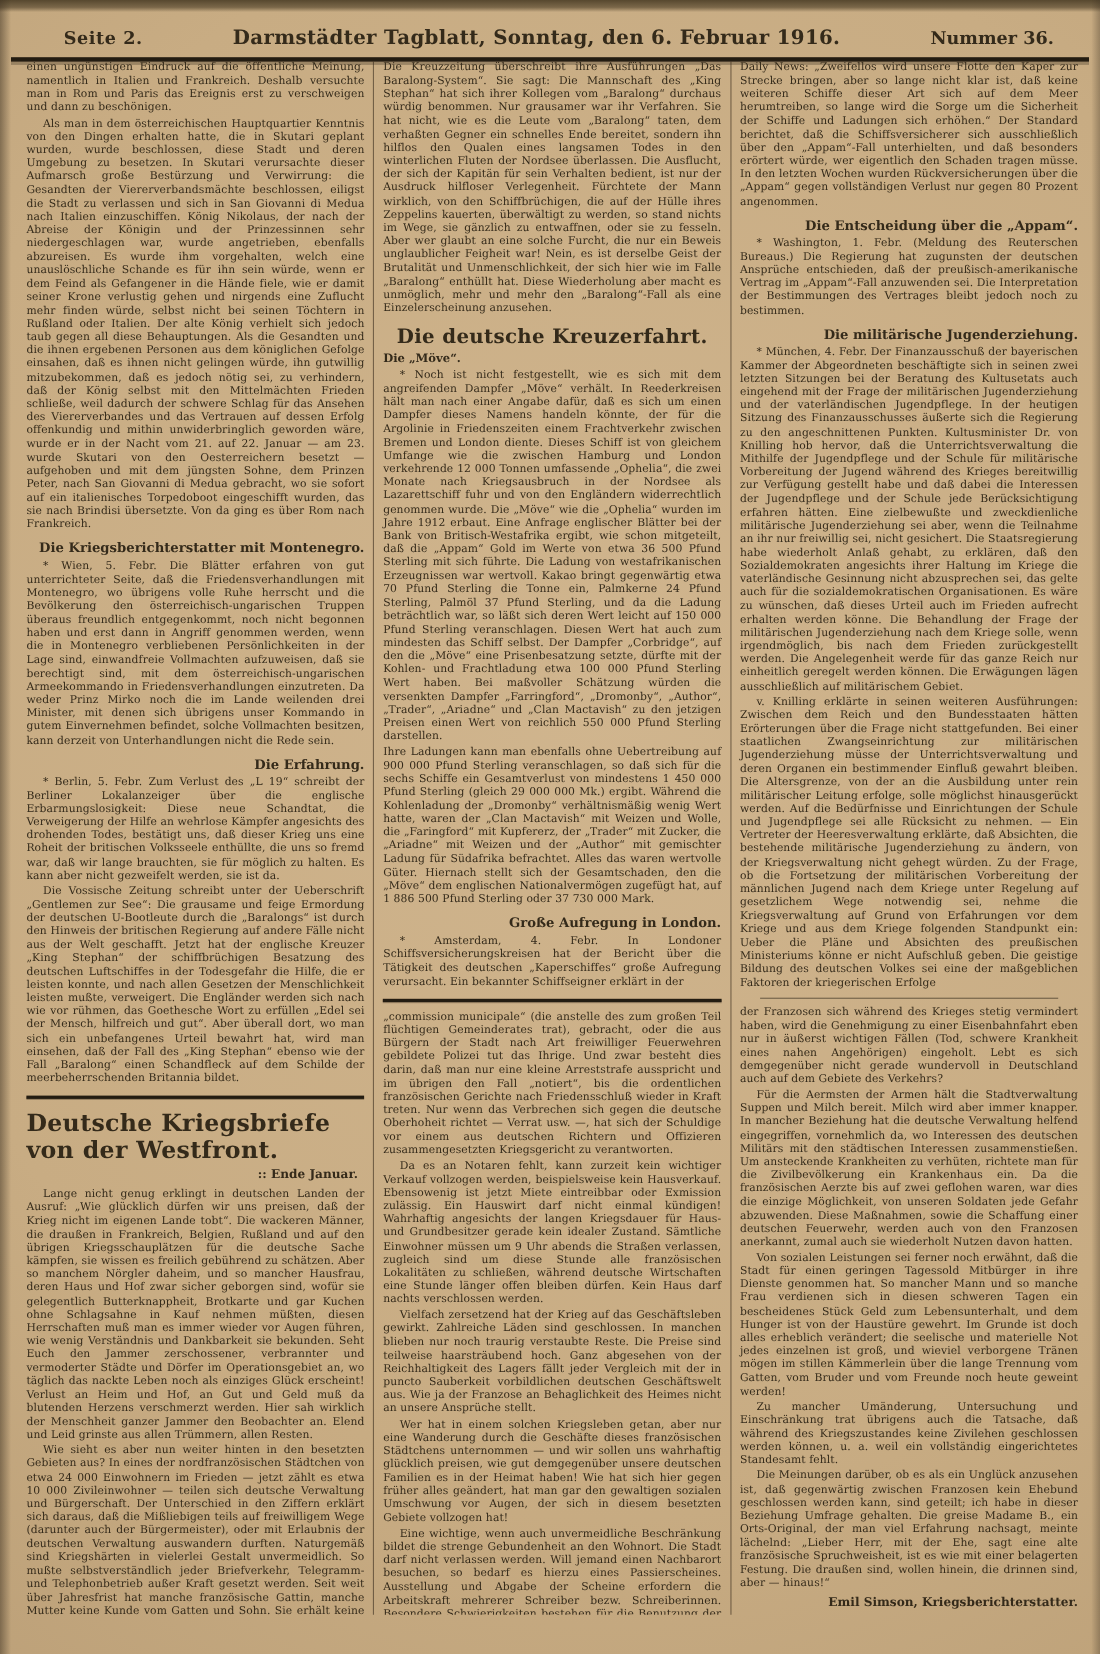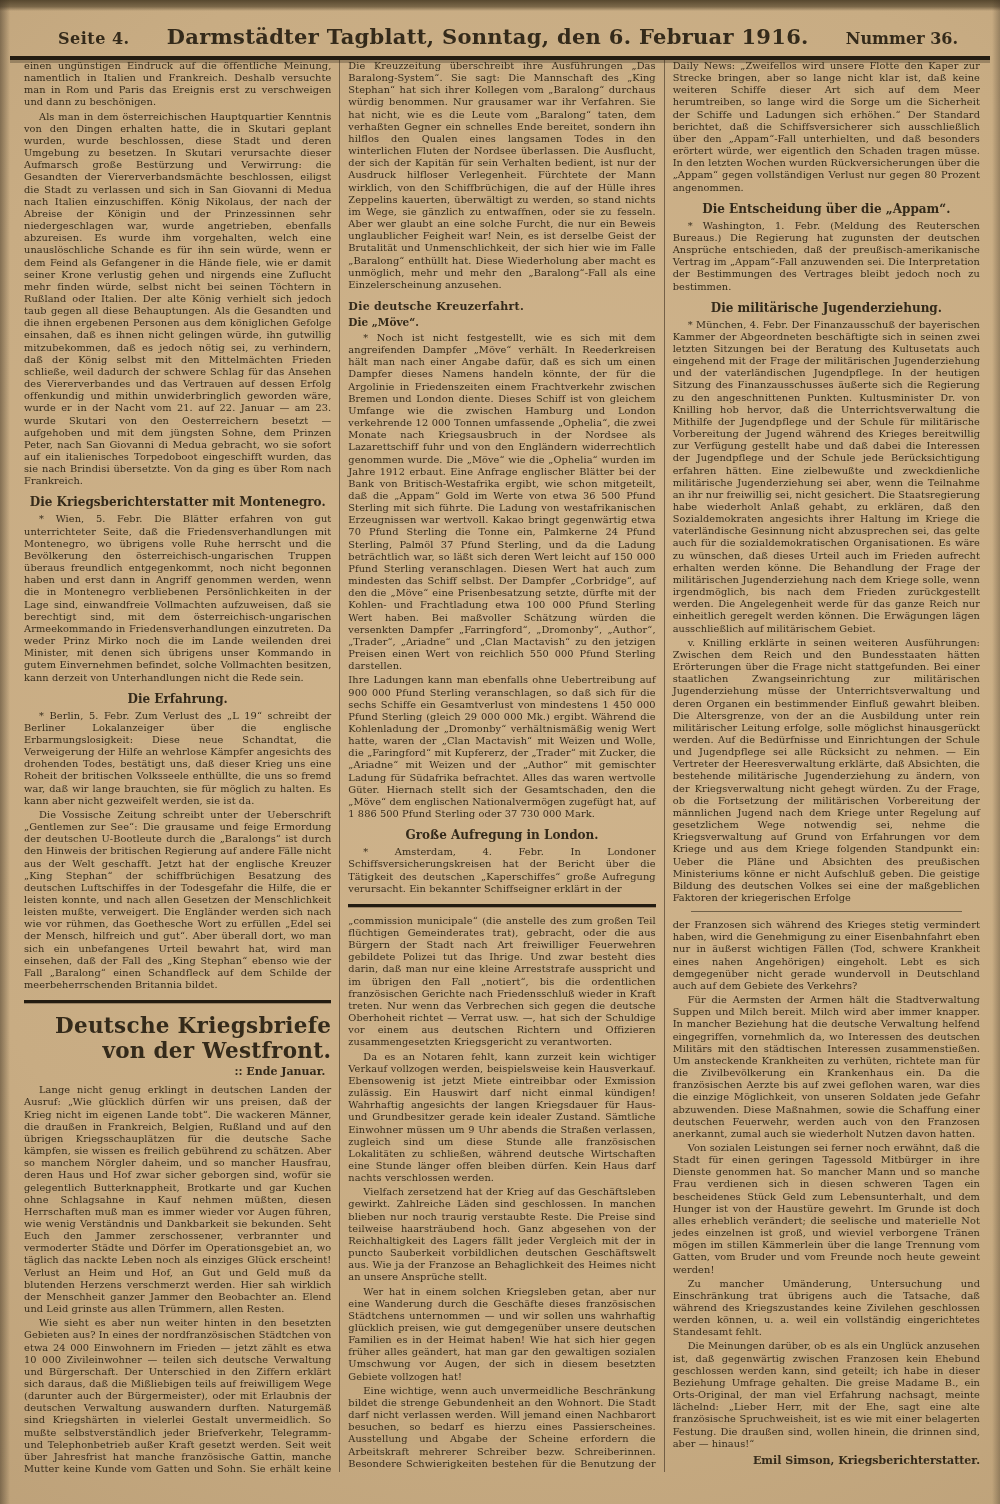--- a/index.html
+++ b/index.html
@@ -13,52 +13,52 @@
   .edge-top{position:absolute;top:0;left:0;right:0;height:11px;
     background:linear-gradient(#57482f,#7a6749 60%,rgba(122,103,73,0));pointer-events:none;}
   .edge-left{position:absolute;left:0;top:0;bottom:0;width:10px;
     background:linear-gradient(90deg,rgba(62,50,34,.5),rgba(62,50,34,0));pointer-events:none;}
   .edge-right{position:absolute;right:0;top:0;bottom:0;width:8px;
     background:linear-gradient(270deg,rgba(62,50,34,.35),rgba(62,50,34,0));pointer-events:none;}
 
   .masthead{display:flex;align-items:baseline;justify-content:space-between;
     padding:24px 42px 5px 58px;font-weight:bold;}
   .masthead .page-label{font-size:16px;letter-spacing:.5px;}
-  .masthead .mast-title{font-size:21px;letter-spacing:.3px;}
+  .masthead .mast-title{font-size:18px;letter-spacing:.3px;}
   .masthead .issue-label{font-size:16px;}
   .masthead-rule{height:4px;background:#231c11;margin:2px 10px 0 10px;
     box-shadow:0 3px 0 rgba(35,28,17,.28);}
 
   .columns{display:flex;padding:0 12px 0 16px;}
   .col{width:316px;padding:0 8px;height:1412px;overflow:hidden;}
   .col + .col{border-left:1px solid rgba(56,44,28,.6);}
 
   .para{margin:0;text-indent:15px;text-align:justify;
     font-size:9.8px;line-height:12.15px;letter-spacing:.08px;}
   .para + .para{margin-top:2px;}
   .noindent{text-indent:0;}
-  .h-sm{text-align:center;font-weight:bold;font-size:12px;margin:8px 0 4px;}
+  .h-sm{text-align:right;font-weight:bold;font-size:12px;margin:8px 0 4px;}
   .h-sub{font-weight:bold;font-size:10.5px;margin:0 0 4px;}
-  .h-md{font-weight:bold;font-size:11px;margin:9px 0 3px;letter-spacing:.3px;}
-  .h-xl{text-align:right;font-weight:bold;font-size:21.5px;line-height:25px;margin:10px 0 2px;letter-spacing:.3px;}
+  .h-md{text-align:center;font-weight:bold;font-size:18px;margin:9px 0 3px;letter-spacing:.3px;}
+  .h-xl{text-align:left;font-weight:bold;font-size:21.5px;line-height:25px;margin:10px 0 2px;letter-spacing:.3px;}
   .dateline{text-align:right;font-weight:bold;font-size:11px;margin:0 6px 6px 0;}
   .rule-heavy{height:3px;background:#231c11;margin:9px 0 8px;box-shadow:0 1px 0 rgba(35,28,17,.3);}
   .rule-thin{height:1px;background:rgba(35,28,17,.55);margin:7px 18px;}
   .sig{text-align:right;font-weight:bold;font-size:11px;margin-top:4px;}
 </style>
 </head>
 <body>
 
 <div class="page">
   <div class="edge-top"></div>
   <div class="edge-left"></div>
   <div class="edge-right"></div>
 
   <div class="masthead">
-    <span class="page-label">Seite 4.</span>
+    <span class="page-label">Seite 2.</span>
     <span class="mast-title">Darmstädter Tagblatt, Sonntag, den 6. Februar 1916.</span>
     <span class="issue-label">Nummer 36.</span>
   </div>
   <div class="masthead-rule"></div>
 
   <div class="columns">
 
     <div class="col">
       <p class="para noindent">einen ungünstigen Eindruck auf die öffentliche Meinung, namentlich in Italien und Frankreich. Deshalb versuchte man in Rom und Paris das Ereignis erst zu verschweigen und dann zu beschönigen.</p>
       <p class="para">Als man in dem österreichischen Hauptquartier Kenntnis von den Dingen erhalten hatte, die in Skutari geplant wurden, wurde beschlossen, diese Stadt und deren Umgebung zu besetzen. In Skutari verursachte dieser Aufmarsch große Bestürzung und Verwirrung: die Gesandten der Viererverbandsmächte beschlossen, eiligst die Stadt zu verlassen und sich in San Giovanni di Medua nach Italien einzuschiffen. König Nikolaus, der nach der Abreise der Königin und der Prinzessinnen sehr niedergeschlagen war, wurde angetrieben, ebenfalls abzureisen. Es wurde ihm vorgehalten, welch eine unauslöschliche Schande es für ihn sein würde, wenn er dem Feind als Gefangener in die Hände fiele, wie er damit seiner Krone verlustig gehen und nirgends eine Zuflucht mehr finden würde, selbst nicht bei seinen Töchtern in Rußland oder Italien. Der alte König verhielt sich jedoch taub gegen all diese Behauptungen. Als die Gesandten und die ihnen ergebenen Personen aus dem königlichen Gefolge einsahen, daß es ihnen nicht gelingen würde, ihn gutwillig mitzubekommen, daß es jedoch nötig sei, zu verhindern, daß der König selbst mit den Mittelmächten Frieden schließe, weil dadurch der schwere Schlag für das Ansehen des Viererverbandes und das Vertrauen auf dessen Erfolg offenkundig und mithin unwiderbringlich geworden wäre, wurde er in der Nacht vom 21. auf 22. Januar — am 23. wurde Skutari von den Oesterreichern besetzt — aufgehoben und mit dem jüngsten Sohne, dem Prinzen Peter, nach San Giovanni di Medua gebracht, wo sie sofort auf ein italienisches Torpedoboot eingeschifft wurden, das sie nach Brindisi übersetzte. Von da ging es über Rom nach Frankreich.</p>

